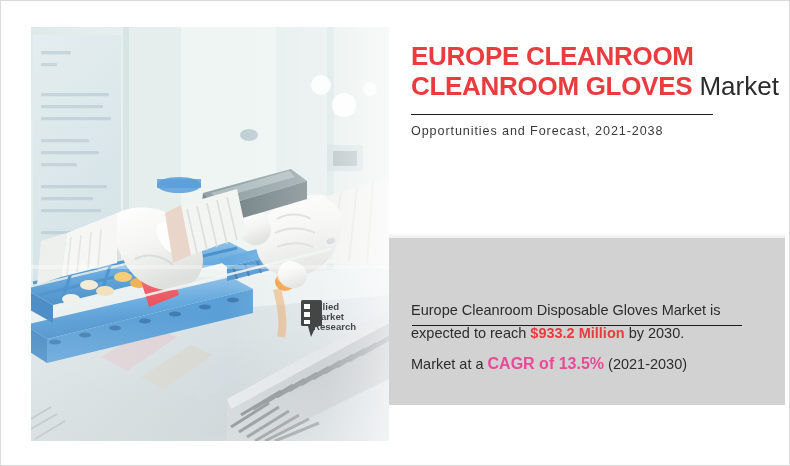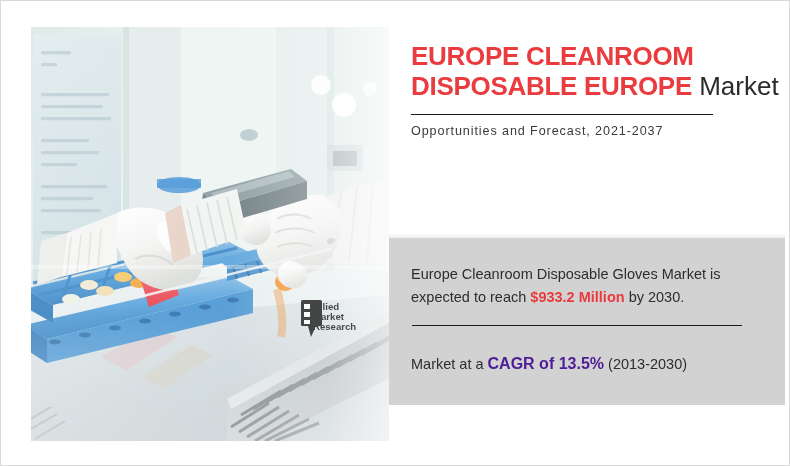--- a/index.html
+++ b/index.html
@@ -128,20 +128,21 @@
   .stat-block {
     position: absolute;
     left: 410px;
     top: 262px;
     width: 352px;
   }
   .stat-text {
     font-size: 14.5px;
     line-height: 23px;
     color: #2d2d2d;
+    margin-top: 36px;
   }
   .stat-text .hl {
     color: #ea3b3f;
     font-weight: 700;
   }
 
   .panel-rule {
     position: absolute;
     left: 411px;
     top: 324px;
@@ -156,21 +157,21 @@
     top: 352px;
     width: 352px;
   }
   .cagr-text {
     font-size: 14.5px;
     line-height: 21px;
     color: #2d2d2d;
     white-space: nowrap;
   }
   .cagr-text .hl {
-    color: #4c1d95;
+    color: #ec4899;
     font-weight: 700;
     font-size: 16px;
   }
 </style>
 </head>
 <body>
 
 <div id="infographic">
 
   <div class="photo">
@@ -463,33 +464,33 @@
       <g fill="#1d1d1d" font-family="Liberation Sans, sans-serif" font-size="9.6" font-weight="700">
         <text x="13" y="13">Allied</text>
         <text x="13" y="23">Market</text>
         <text x="13" y="33">Research</text>
       </g>
     </svg>
   </div>
 
   <div class="headline">
     <div class="headline-line">EUROPE CLEANROOM</div>
-    <div class="headline-line"><span>DISPOSABLE EUROPE</span><span class="suffix"> Market</span></div>
+    <div class="headline-line"><span>CLEANROOM GLOVES</span><span class="suffix"> Market</span></div>
   </div>
 
   <div class="title-rule"></div>
 
-  <div class="subtitle">Opportunities and Forecast, 2021-2037</div>
+  <div class="subtitle">Opportunities and Forecast, 2021-2038</div>
 
   <div class="panel-shadow"></div>
   <div class="panel"></div>
 
   <div class="stat-block">
     <div class="stat-text"><span>Europe Cleanroom Disposable Gloves Market is expected to reach </span><span class="hl">$933.2 Million</span><span> by 2030.</span></div>
   </div>
 
   <div class="panel-rule"></div>
 
   <div class="cagr-block">
-    <div class="cagr-text"><span>Market at a </span><span class="hl">CAGR of 13.5%</span><span> (2013-2030)</span></div>
+    <div class="cagr-text"><span>Market at a </span><span class="hl">CAGR of 13.5%</span><span> (2021-2030)</span></div>
   </div>
 
 </div>
 
 </body></html>

